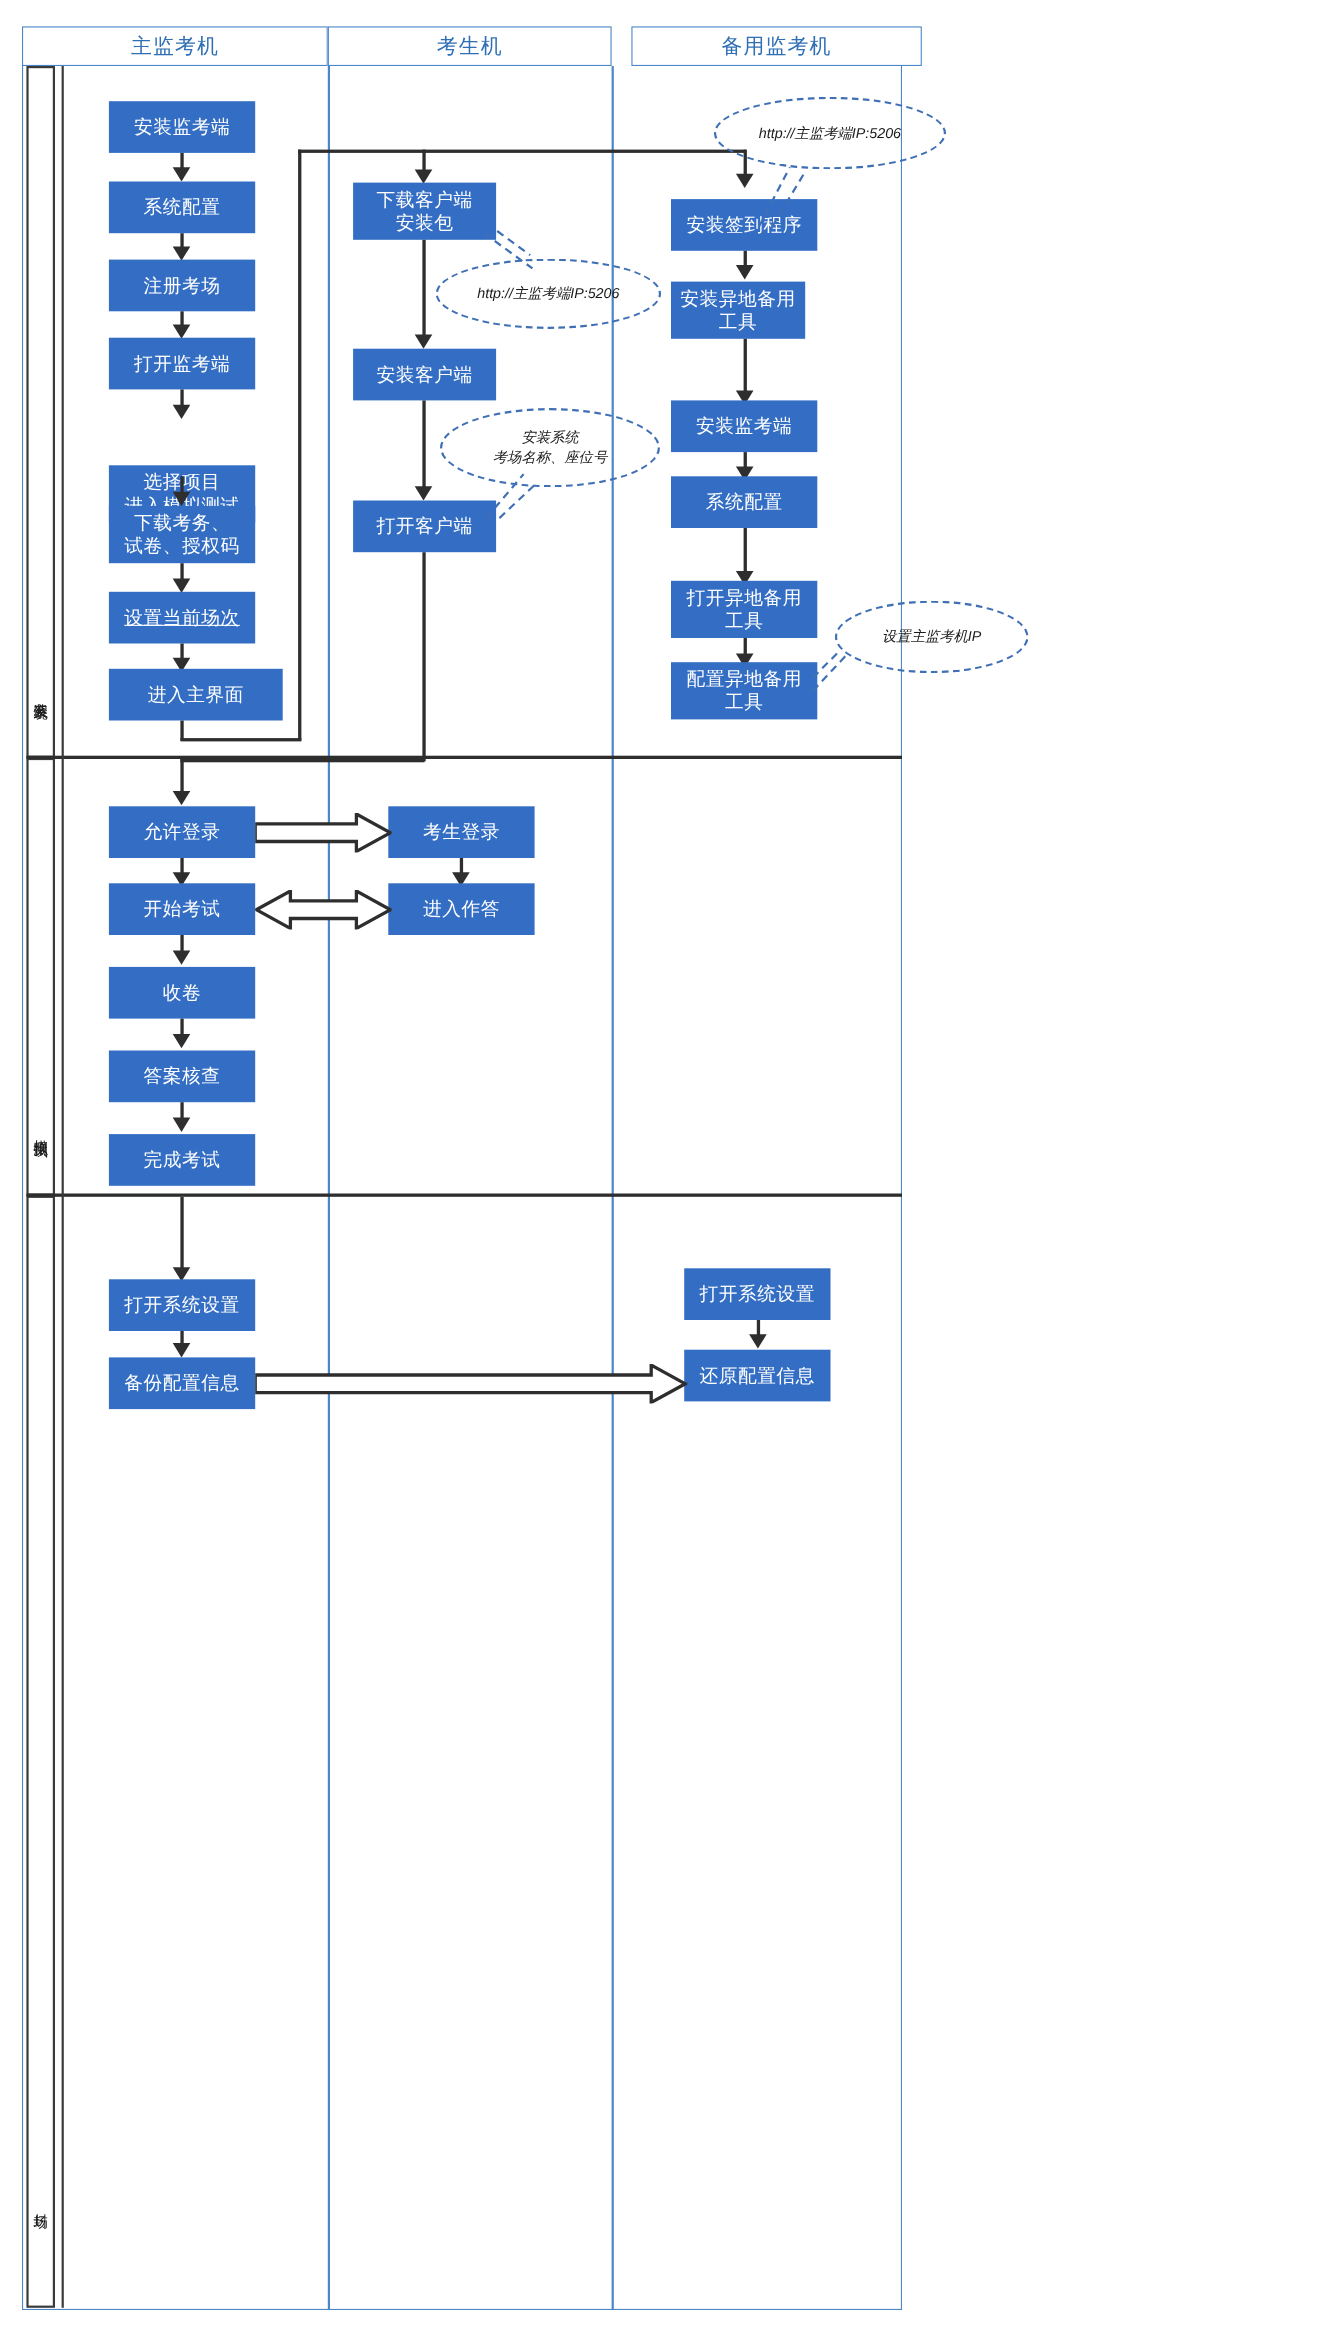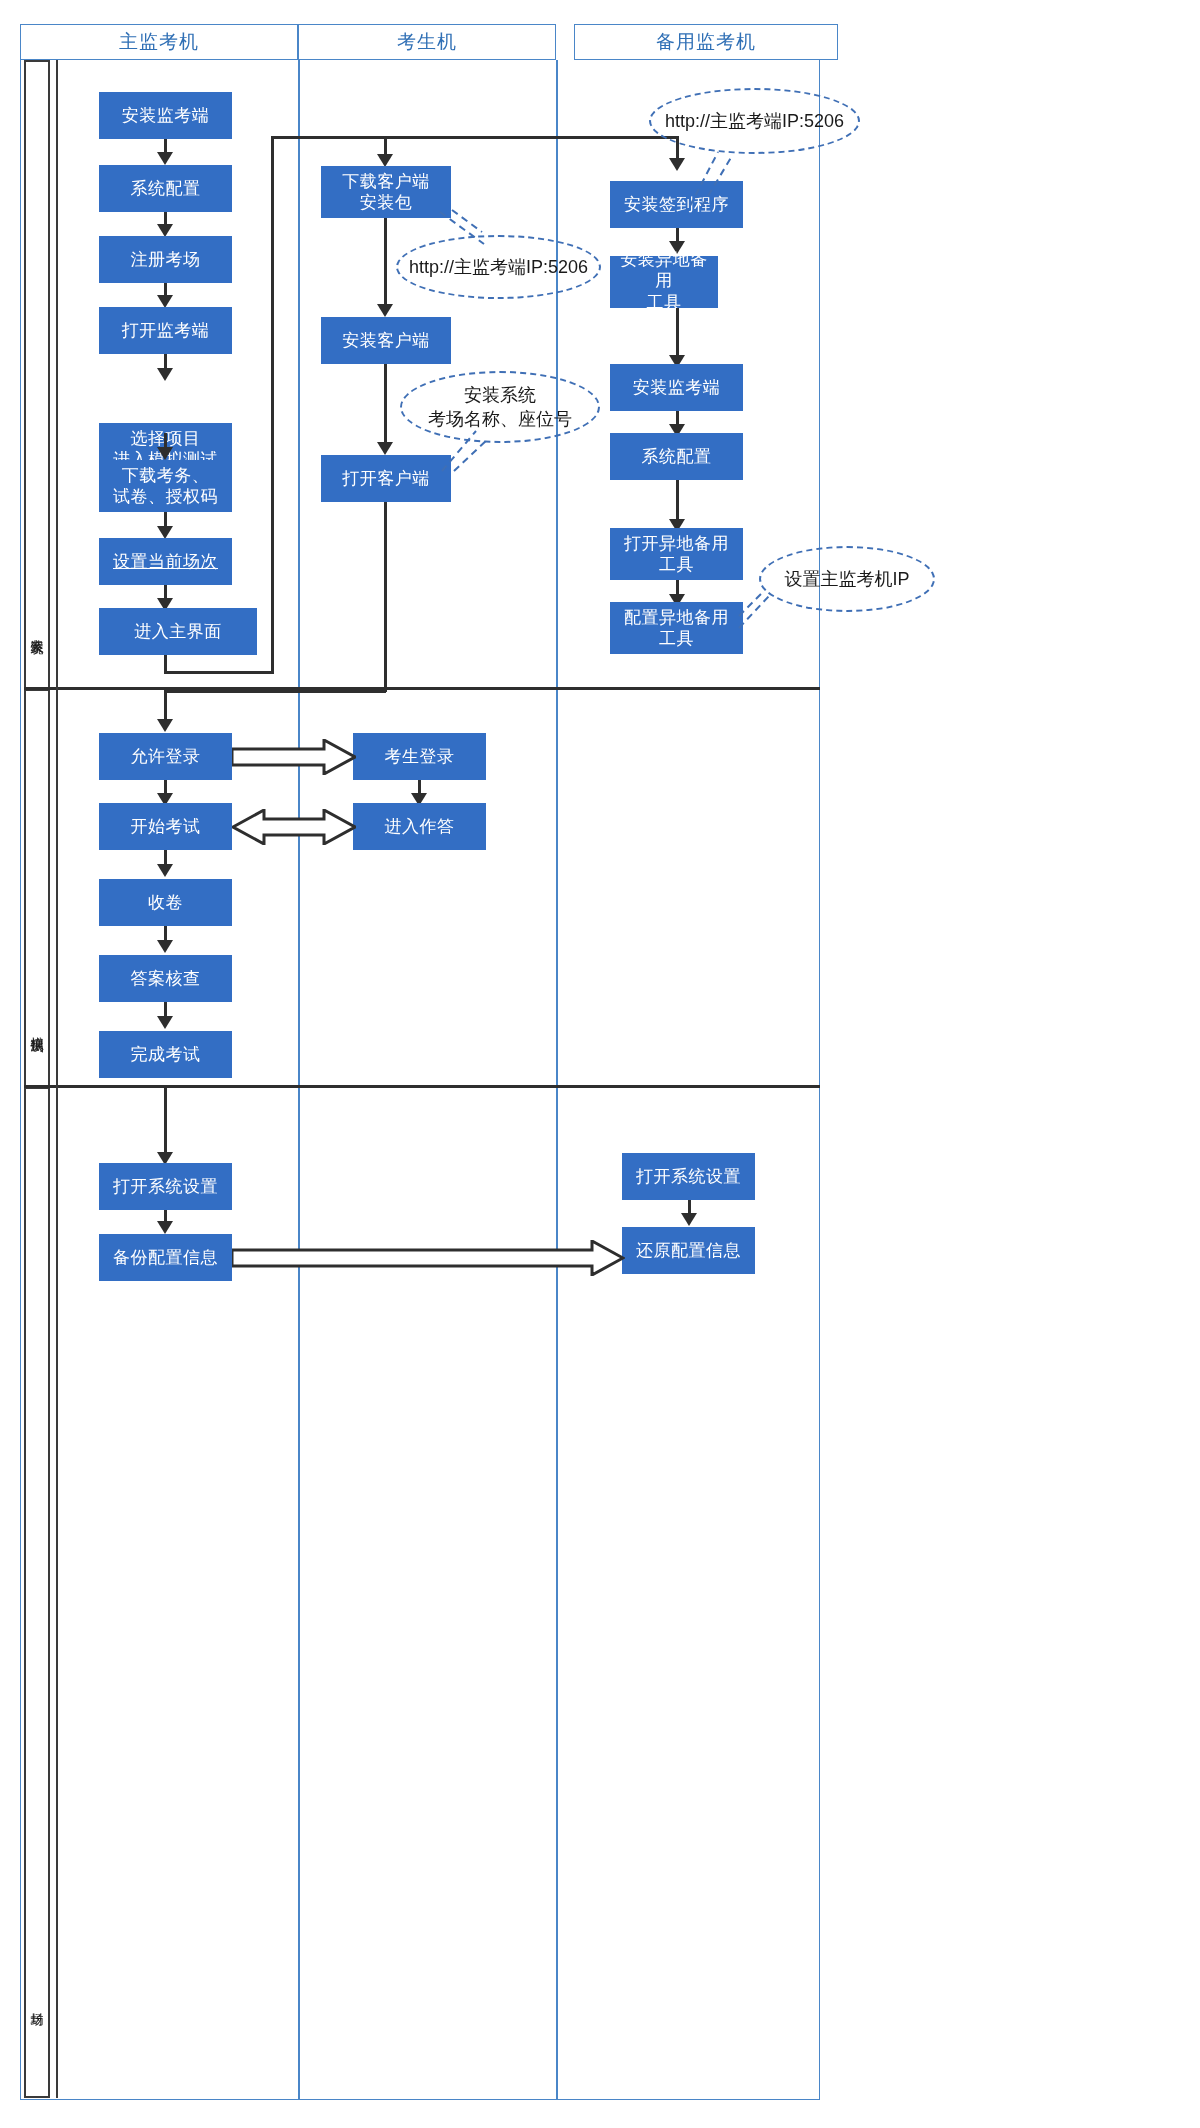--- a/index.html
+++ b/index.html
@@ -89,23 +89,24 @@
   .callout {
     position: absolute;
     border: 2px dashed #3f6fb5;
     border-radius: 50%;
     background: transparent;
     display: flex;
     align-items: center;
     justify-content: center;
     text-align: center;
     color: #1a1a1a;
-    font-size: 18px;
+    font-size: 13px;
     line-height: 1.35;
     white-space: pre-line;
+    font-style: italic;
   }
   .leader { position: absolute; }
   .leader svg { display: block; overflow: visible; }
   
   .blockarrow { position: absolute; }
   .blockarrow svg { display: block; }
 </style>
 </head>
 <body>
 
@@ -242,21 +243,21 @@
     </svg>
   </div>
 
   <div class="vline" style="left:676px; top:136px; height:30px;"></div>
   <div class="arrow-down" style="left:669px; top:158px;"></div>
 
   <div class="node" style="left:610px; top:181px; width:133px; height:47px;">安装签到程序</div>
   <div class="vline" style="left:676px; top:228px; height:22px;"></div>
   <div class="arrow-down" style="left:669px; top:241px;"></div>
 
-  <div class="node" style="left:610px; top:256px; width:108px; height:52px;font-family:Liberation Mono, monospace;">安装异地备用
+  <div class="node" style="left:610px; top:256px; width:122px; height:52px;">安装异地备用
 工具</div>
   <div class="vline" style="left:676px; top:308px; height:55px;"></div>
   <div class="arrow-down" style="left:669px; top:355px;"></div>
 
   <div class="node" style="left:610px; top:364px; width:133px; height:47px;">安装监考端</div>
   <div class="vline" style="left:676px; top:411px; height:22px;"></div>
   <div class="arrow-down" style="left:669px; top:424px;"></div>
 
   <div class="node" style="left:610px; top:433px; width:133px; height:47px;">系统配置</div>
   <div class="vline" style="left:676px; top:480px; height:48px;"></div>

